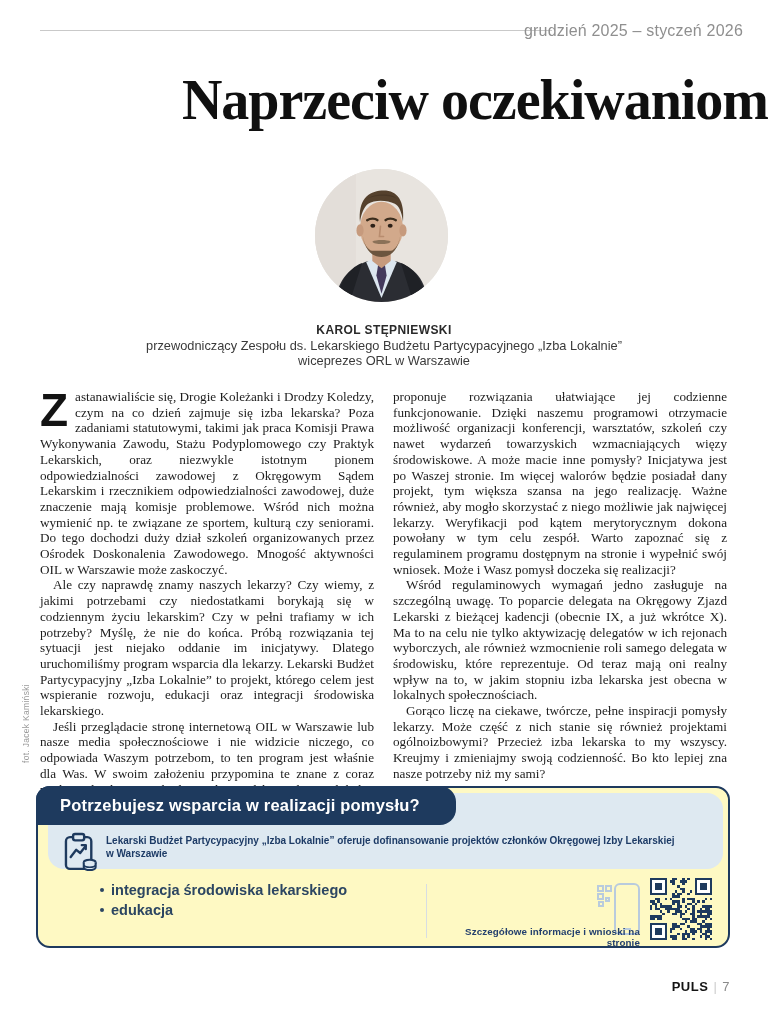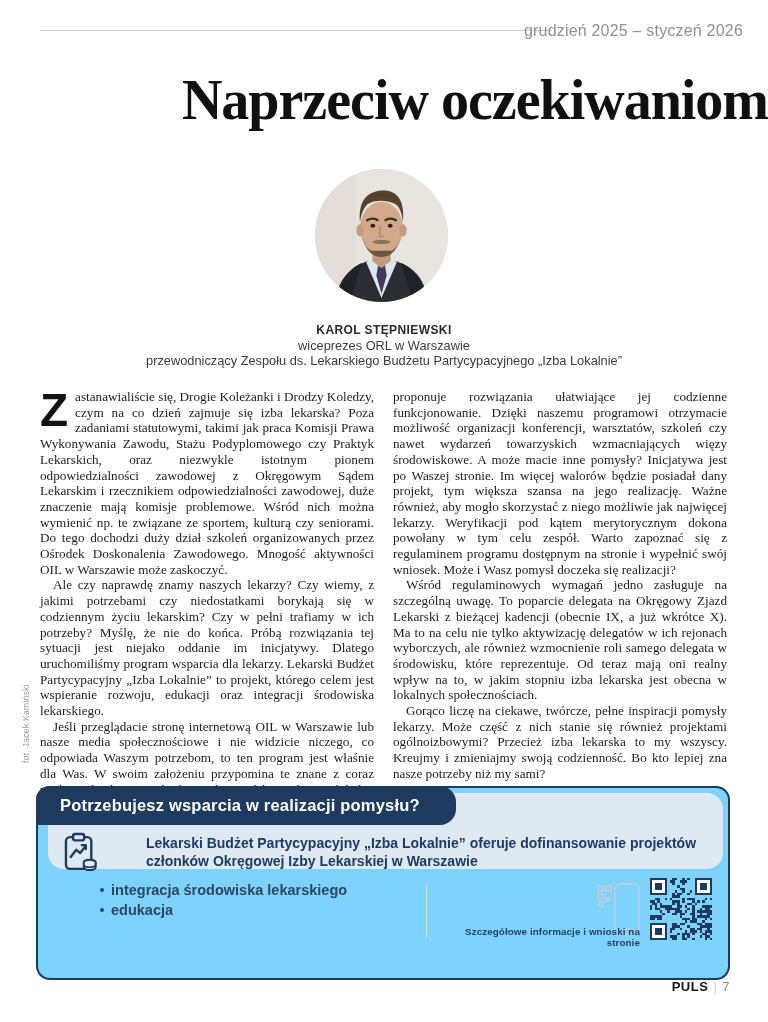--- a/index.html
+++ b/index.html
@@ -39,37 +39,37 @@
   }
   .enddot { position:absolute; right:1px; bottom:5px; width:7px; height:7px;
     border-radius:50%; background:#26406f; }
   
   .photo-credit {
     position:absolute; left:21px; top:763px; transform:rotate(-90deg);
     transform-origin:0 0; font-size:8.5px; color:#9a9a9a; white-space:nowrap; letter-spacing:.3px;
   }
   
   .infobox {
-    position:absolute; left:36px; top:786px; width:694px; height:194px;
-    border:2px solid #1e3a5e; border-radius:14px; background:#7dd3fc;
+    position:absolute; left:36px; top:786px; width:694px; height:162px;
+    border:2px solid #1e3a5e; border-radius:14px; background:#fef9c3;
   }
   .infobox-band {
     position:absolute; left:10px; right:5px; top:5px; height:76px;
     background:#dee9f1; border-radius:16px;
   }
   .infobox-pill {
     position:absolute; left:-2px; top:-2px; width:420px; height:39px;
     background:#1e3a5e; border-radius:14px 16px 16px 0;
     display:flex; align-items:center; padding-left:24px;
   }
   .infobox-pill span { color:#ffffff; font-weight:700; font-size:16.5px; letter-spacing:.2px; }
   .lead-icon { position:absolute; left:24px; top:44px; width:38px; height:42px; }
   .infobox-lead {
     position:absolute; left:68px; top:46px; width:578px;
-    color:#1d3b66; font-weight:700; font-size:14px; line-height:1.3;margin-left:40px;
+    color:#1d3b66; font-weight:700; font-size:10px; line-height:1.3;
   }
   .bullet-list { position:absolute; left:62px; top:92px; }
   .bullet-item { display:flex; align-items:center; height:20px;
     color:#2c4662; font-weight:600; font-size:14.5px; }
   .bullet-dot { width:4px; height:4px; border-radius:50%; background:#2c4662; margin-right:7px; }
   .infobox-divider { position:absolute; left:388px; top:96px; width:1px; height:54px; background:#d7dde3; }
   .phone-icon { position:absolute; left:556px; top:92px; width:50px; height:58px; }
   .qr-code { position:absolute; left:612px; top:90px; width:62px; height:62px; }
   .qr-caption {
     position:absolute; left:398px; top:138px; width:204px; text-align:right;
@@ -119,22 +119,22 @@
     <path d="M51,50 C54,48 59,48 61,50" stroke="#3c2e1e" stroke-width="2.4" fill="none" stroke-linecap="round"></path>
     <path d="M69,50 C71,48 76,48 79,50" stroke="#3c2e1e" stroke-width="2.4" fill="none" stroke-linecap="round"></path>
     <ellipse cx="56.5" cy="55.5" rx="2.4" ry="2" fill="#2d2118"></ellipse>
     <ellipse cx="73.5" cy="55.5" rx="2.4" ry="2" fill="#2d2118"></ellipse>
     <path d="M64,56 L63,66 L67,66" stroke="#b88c6e" stroke-width="1.6" fill="none" stroke-linecap="round"></path>
   </svg>
 </div>
 
 <div class="author-block">
   <div class="author-name">KAROL STĘPNIEWSKI</div>
+  <div class="author-role">przewodniczący Zespołu ds. Lekarskiego Budżetu Partycypacyjnego „Izba Lokalnie”</div>
   <div class="author-role">wiceprezes ORL w Warszawie</div>
-  <div class="author-role">przewodniczący Zespołu ds. Lekarskiego Budżetu Partycypacyjnego „Izba Lokalnie”</div>
 </div>
 
 <div class="article">
   <div class="col">
     <p><span class="dropcap">Z</span><span>astanawialiście się, Drogie Koleżanki i Drodzy Koledzy, czym na co dzień zajmuje się izba lekarska? Poza zadaniami statutowymi, takimi jak praca Komisji Prawa Wykonywania Zawodu, Stażu Podyplomowego czy Praktyk Lekarskich, oraz niezwykle istotnym pionem odpowiedzialności zawodowej z Okręgowym Sądem Lekarskim i rzecznikiem odpowiedzialności zawodowej, duże znaczenie mają komisje problemowe. Wśród nich można wymienić np. te związane ze sportem, kulturą czy seniorami. Do tego dochodzi duży dział szkoleń organizowanych przez Ośrodek Doskonalenia Zawodowego. Mnogość aktywności OIL w Warszawie może zaskoczyć.</span></p>
     <p class="indent">Ale czy naprawdę znamy naszych lekarzy? Czy wiemy, z jakimi potrzebami czy niedostatkami borykają się w codziennym życiu lekarskim? Czy w pełni trafiamy w ich potrzeby? Myślę, że nie do końca. Próbą rozwiązania tej sytuacji jest niejako oddanie im inicjatywy. Dlatego uruchomiliśmy program wsparcia dla lekarzy. Lekarski Budżet Partycypacyjny „Izba Lokalnie” to projekt, którego celem jest wspieranie rozwoju, edukacji oraz integracji środowiska lekarskiego.</p>
     <p class="indent">Jeśli przeglądacie stronę internetową OIL w Warszawie lub nasze media społecznościowe i nie widzicie niczego, co odpowiada Waszym potrzebom, to ten program jest właśnie dla Was. W swoim założeniu przypomina te znane z coraz większej liczby miast budżety obywatelskie, gdzie to lokalna społeczność</p>
   </div>
   <div class="col">
     <p>proponuje rozwiązania ułatwiające jej codzienne funkcjonowanie. Dzięki naszemu programowi otrzymacie możliwość organizacji konferencji, warsztatów, szkoleń czy nawet wydarzeń towarzyskich wzmacniających więzy środowiskowe. A może macie inne pomysły? Inicjatywa jest po Waszej stronie. Im więcej walorów będzie posiadał dany projekt, tym większa szansa na jego realizację. Ważne również, aby mogło skorzystać z niego możliwie jak najwięcej lekarzy. Weryfikacji pod kątem merytorycznym dokona powołany w tym celu zespół. Warto zapoznać się z regulaminem programu dostępnym na stronie i wypełnić swój wniosek. Może i Wasz pomysł doczeka się realizacji?</p>

